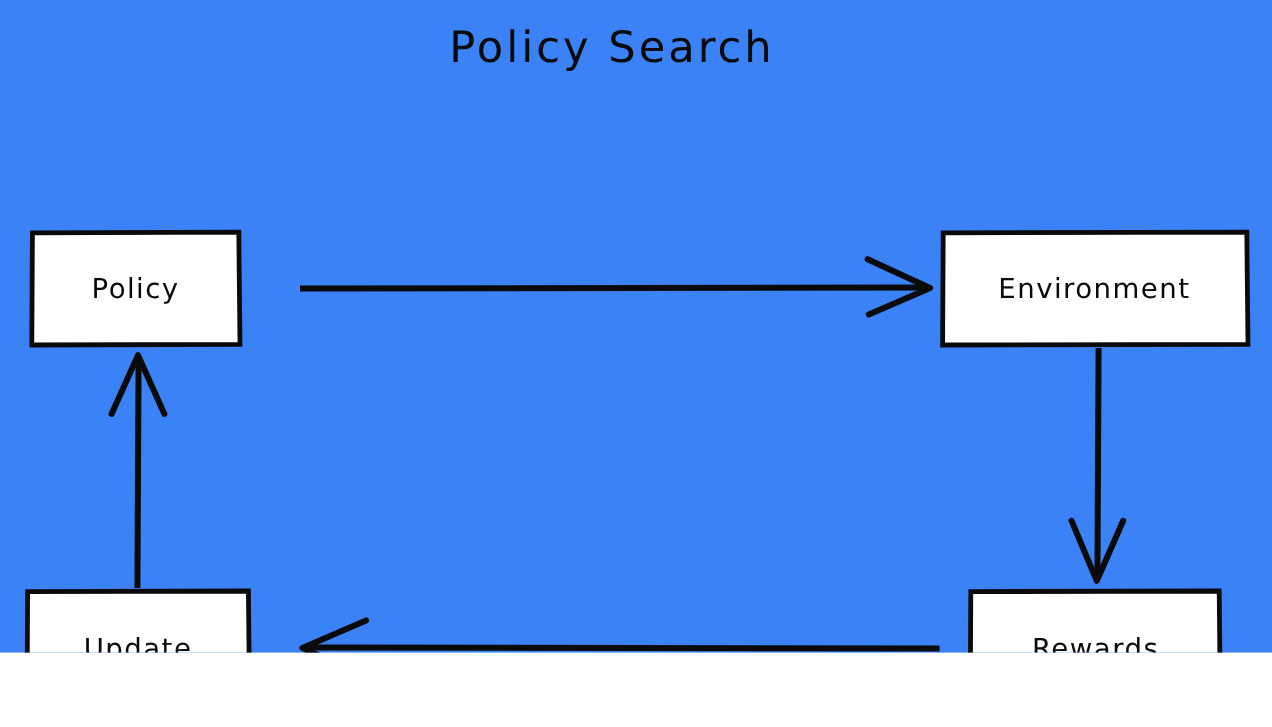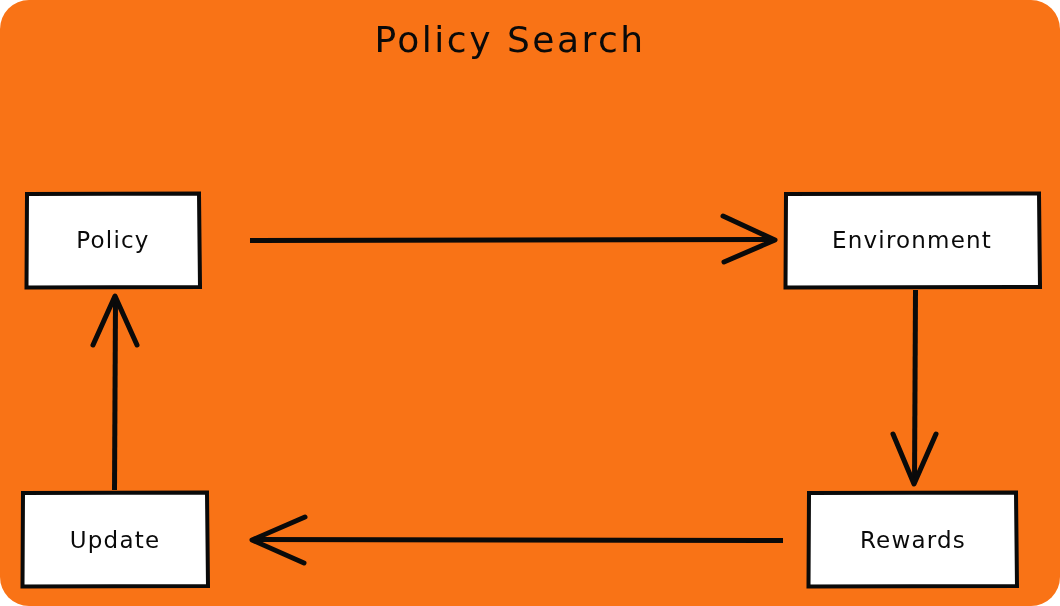--- a/index.html
+++ b/index.html
@@ -6,24 +6,23 @@
     margin: 0;
     padding: 0;
     background: #ffffff;
   }
   body {
     font-family: "DejaVu Sans", sans-serif;
   }
   #canvas {
     position: relative;
     width: 1060px;
-    height: 606px;
-    background: #f97316;
+    height: 544px;
+    background: #3b82f6;
     overflow: hidden;
-    border-radius: 29px;
   }
   #diagram-svg {
     position: absolute;
     left: 0;
     top: 0;
     width: 1060px;
     height: 606px;
     display: block;
   }
   .dg-title {

